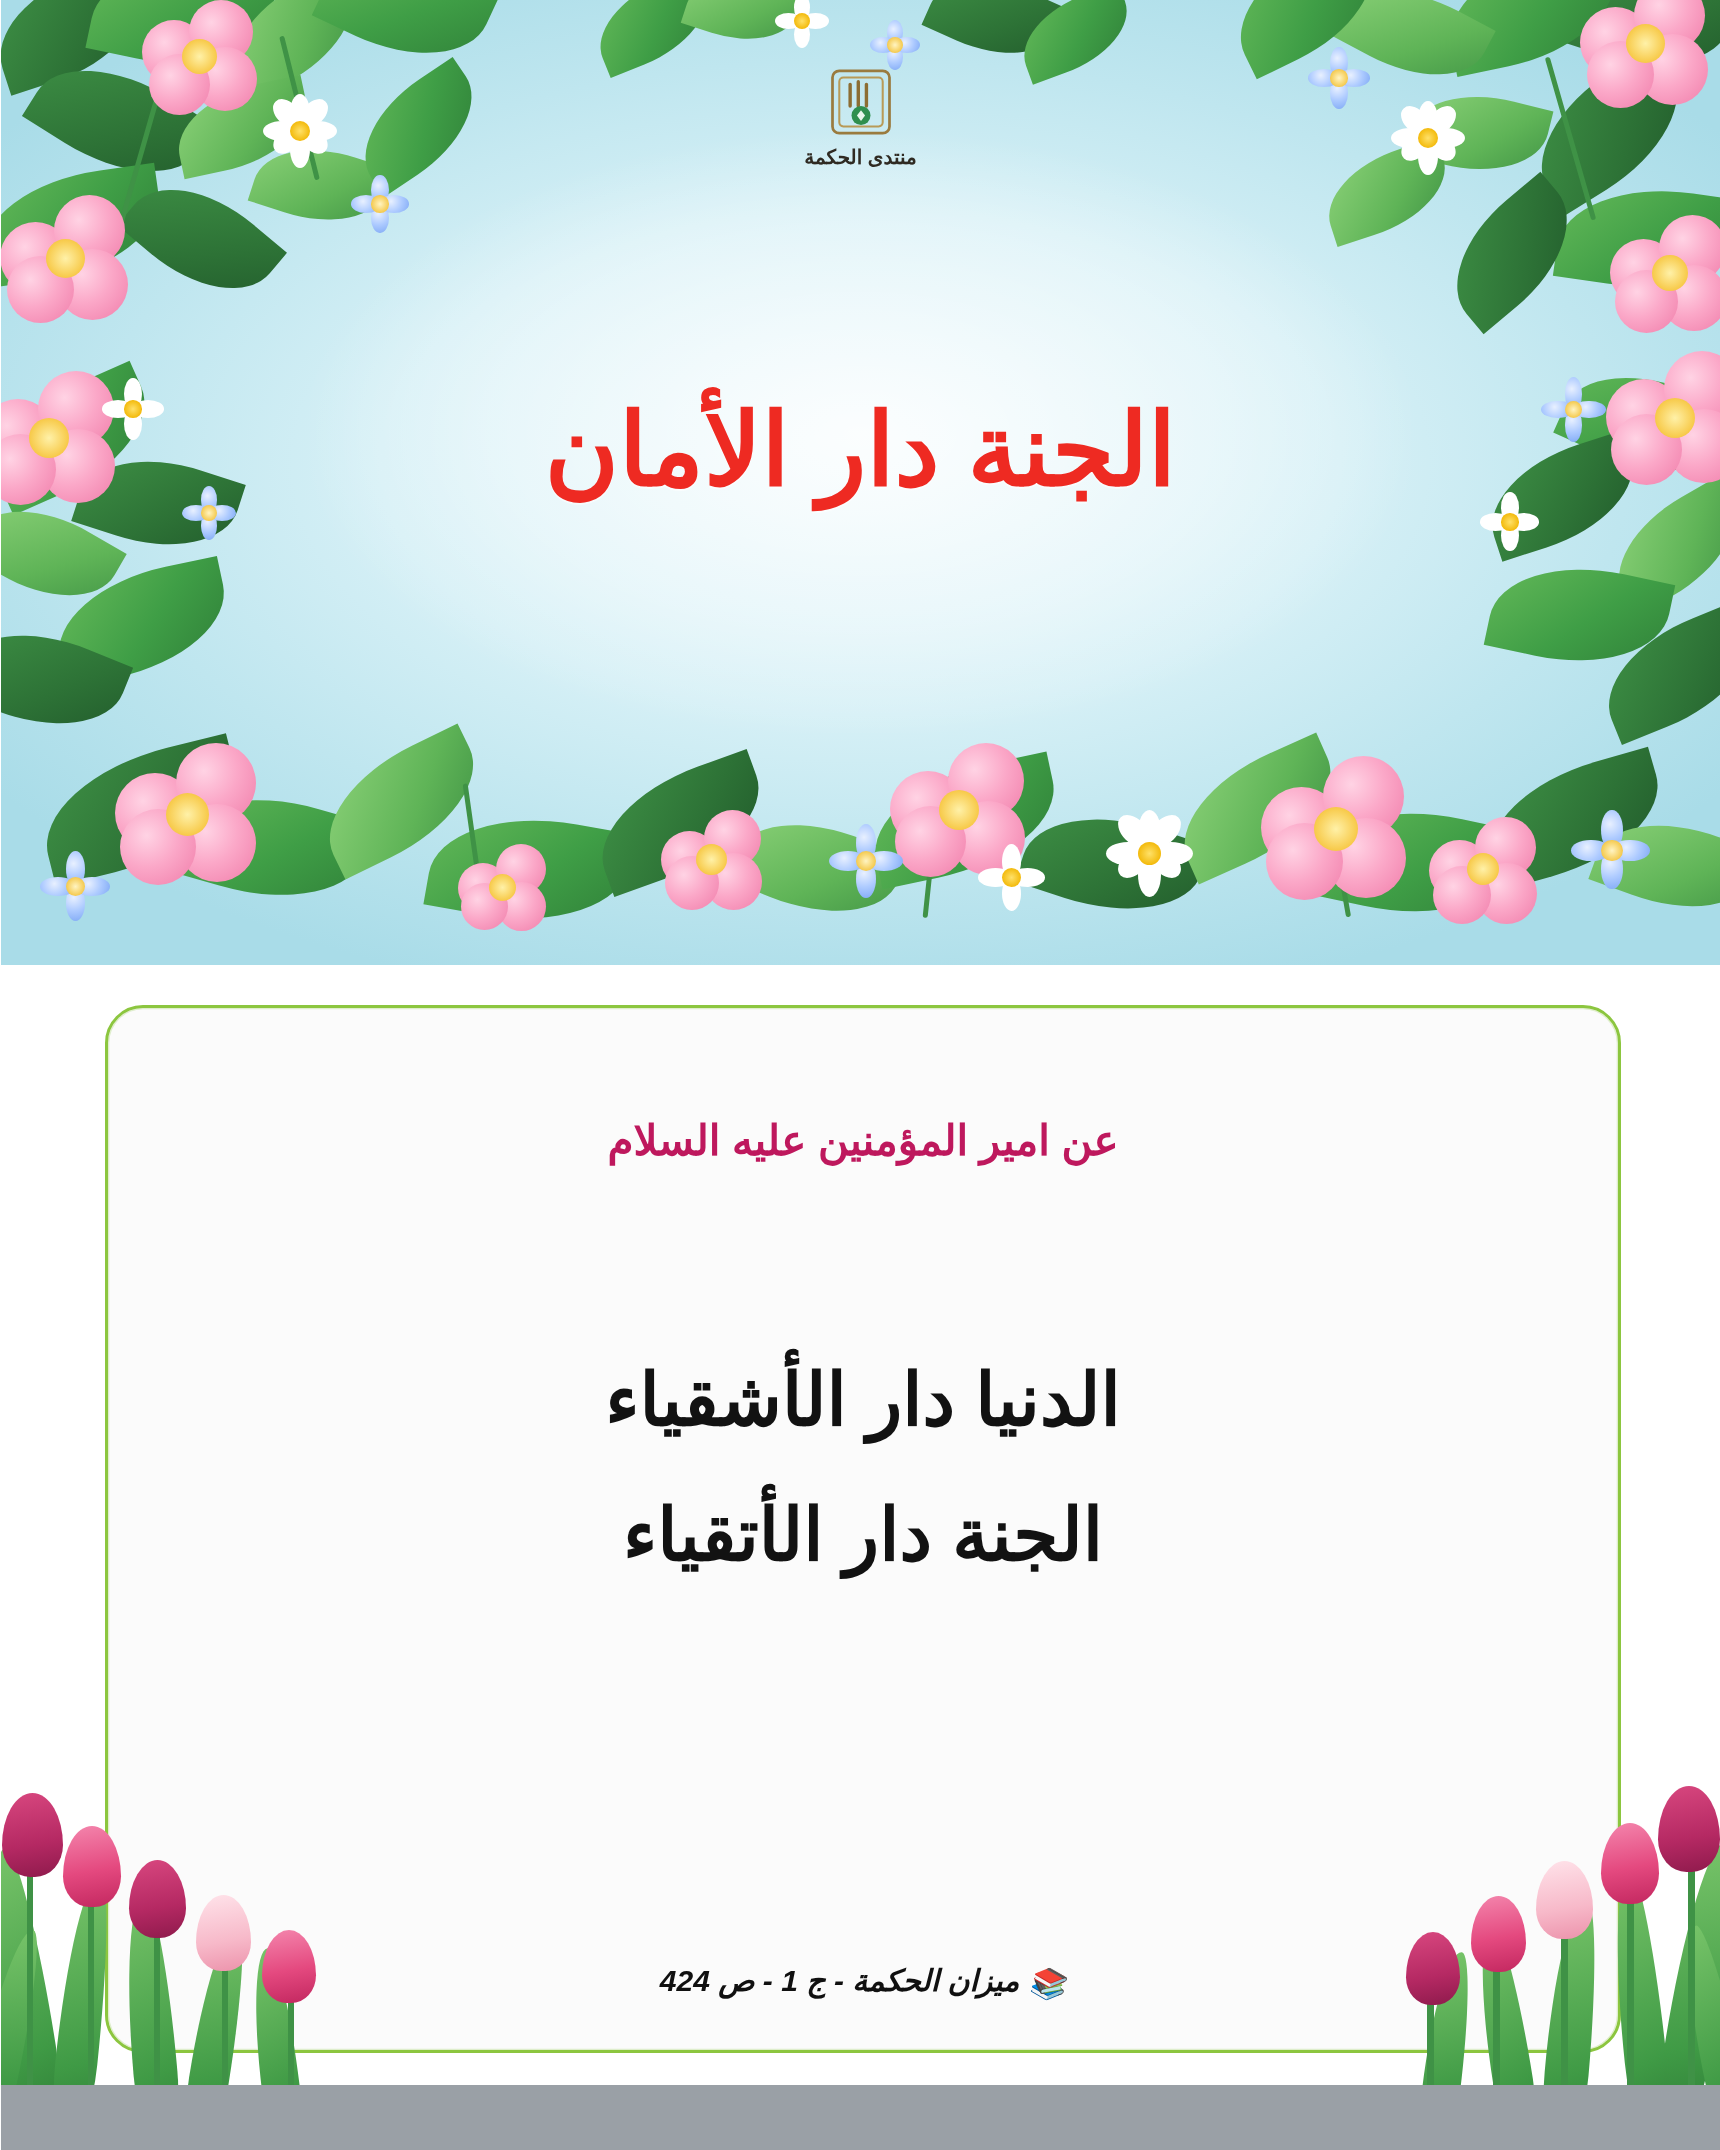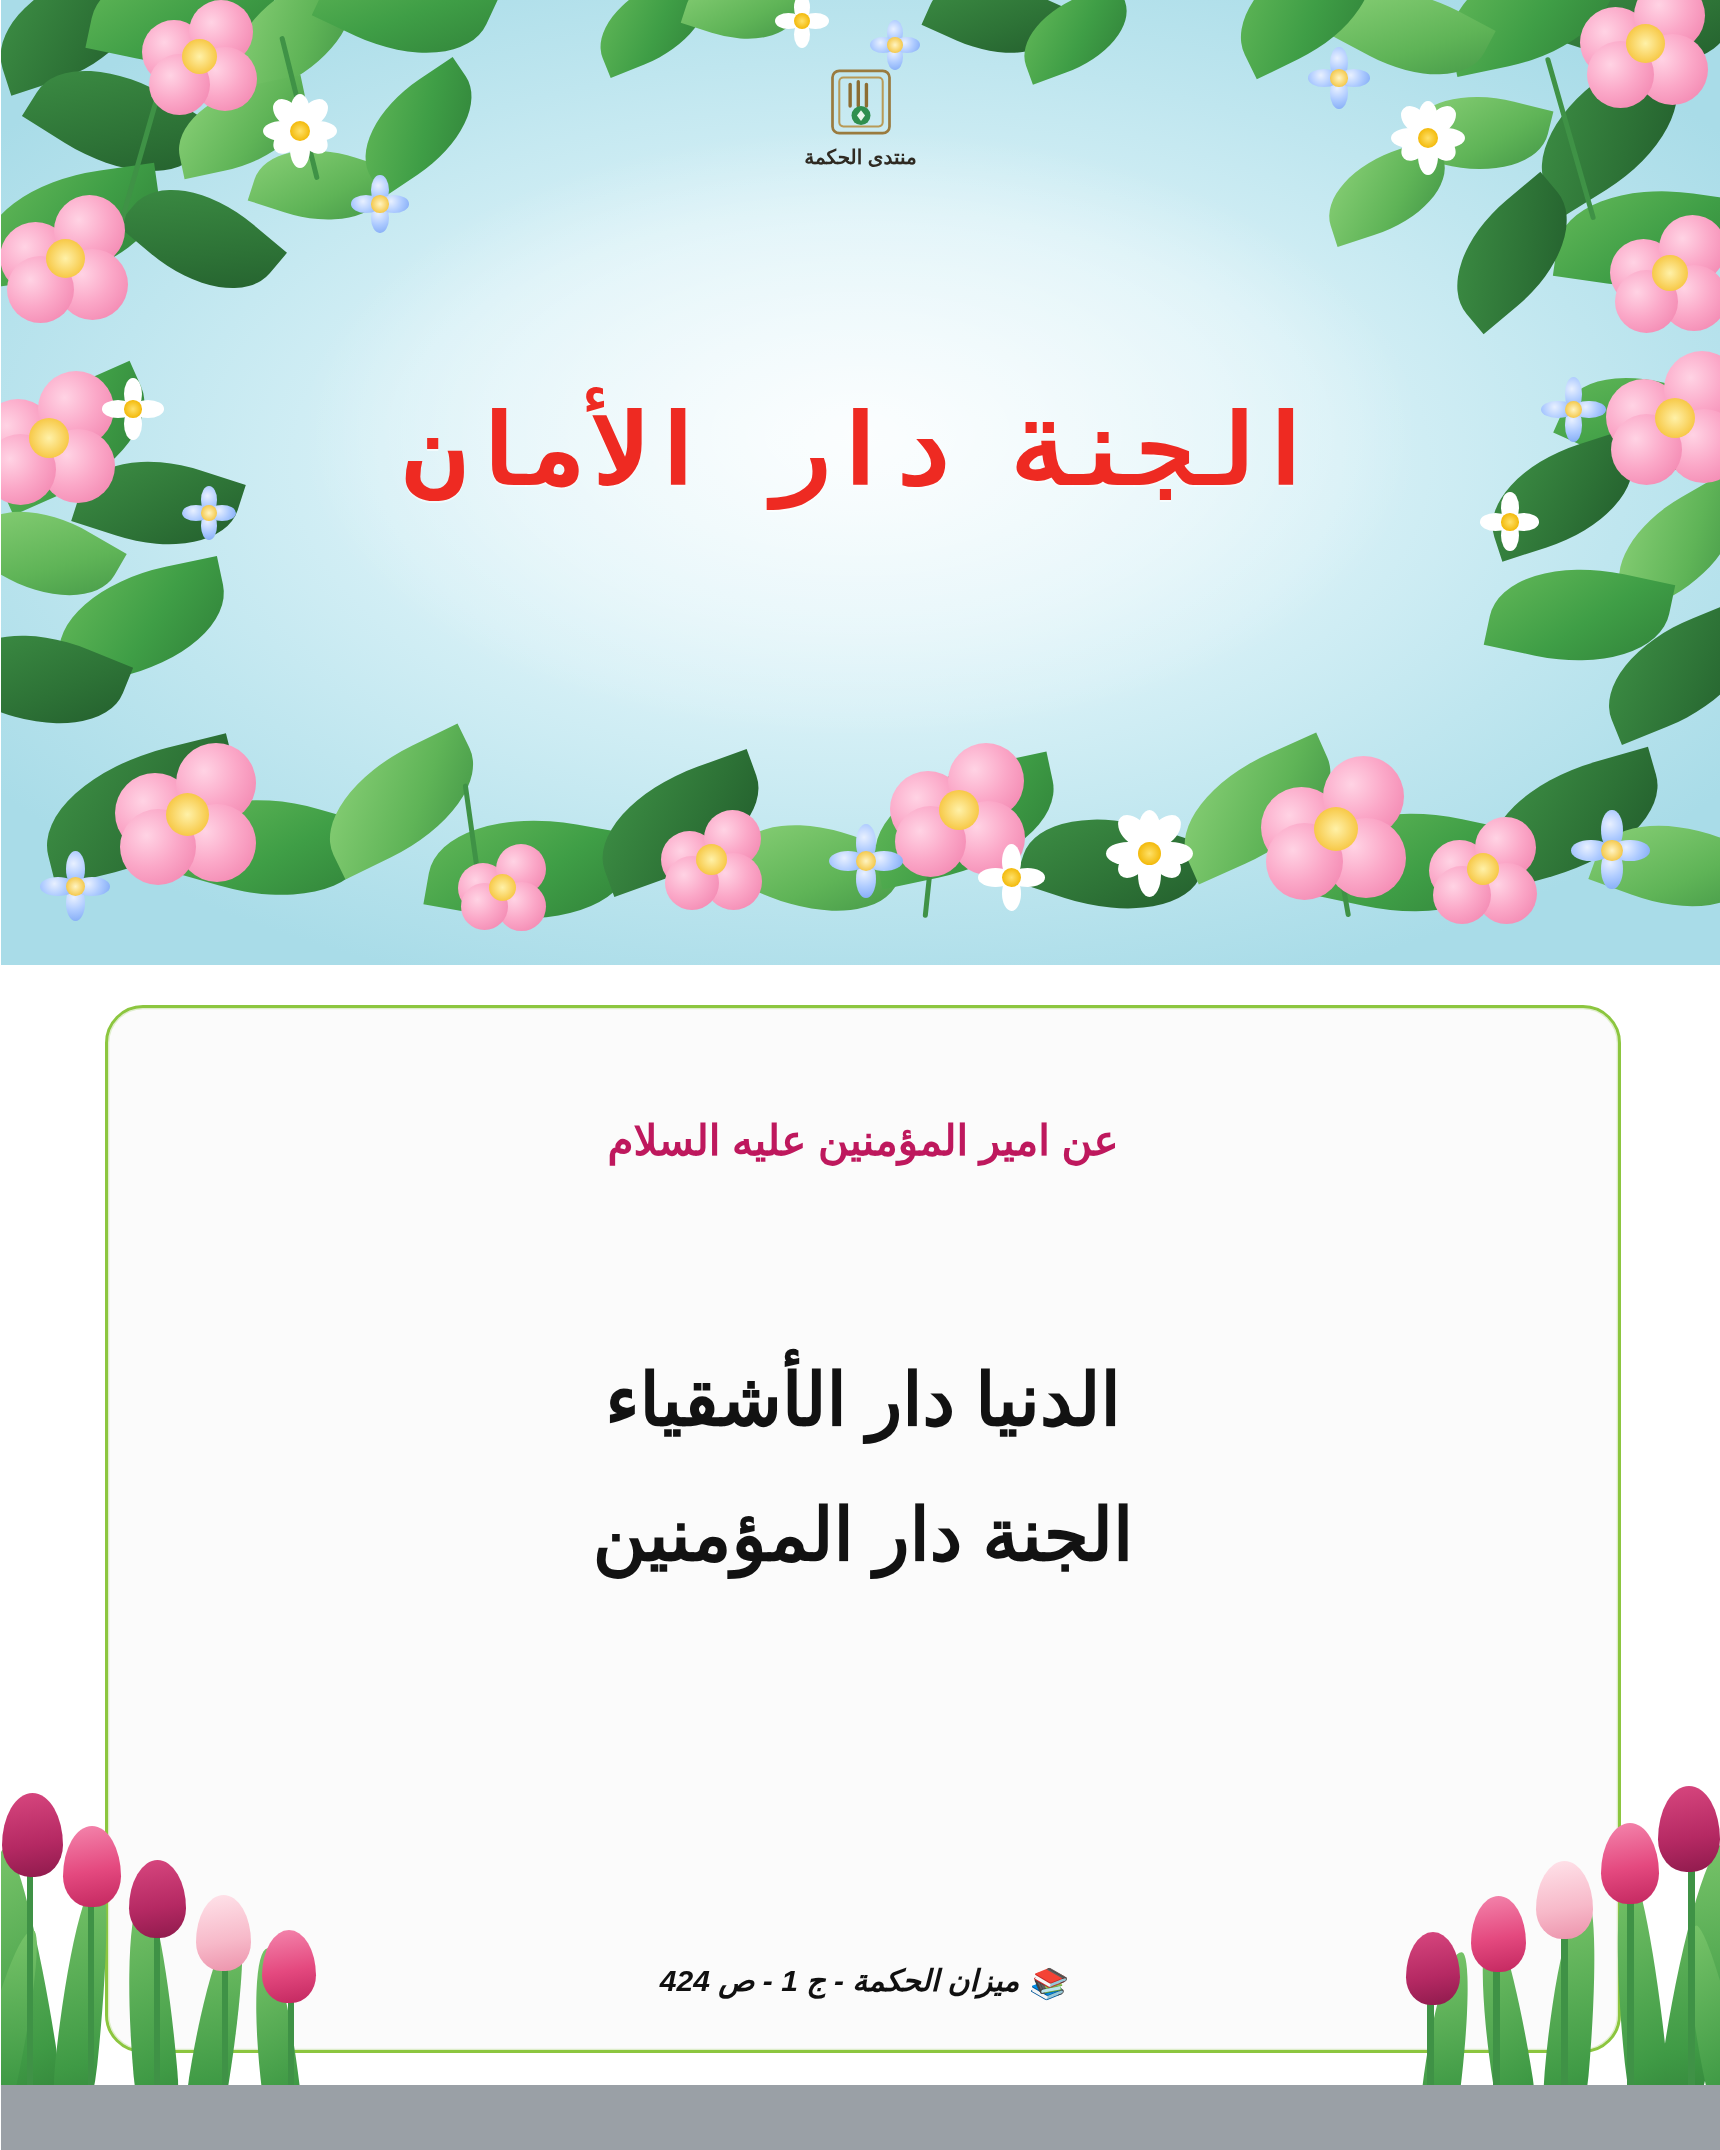--- a/index.html
+++ b/index.html
@@ -67,21 +67,21 @@
     left: 0;
     right: 0;
     top: 391px;
     text-align: center;
     font-size: 101px;
     font-weight: bold;
     color: #ee2a22;
     direction: rtl;
     text-shadow: 0 2px 0 rgba(255,255,255,0.55);
     z-index: 40;
-    font-family: Liberation Mono, monospace;
+    font-family: Liberation Sans, sans-serif;
   }
 
   
   .bottom-area {
     position: absolute;
     left: 0;
     top: 965px;
     width: 1721px;
     height: 1185px;
     background: #ffffff;
@@ -499,21 +499,21 @@
   <div class="main-title">الجنة دار الأمان</div>
 </div>
 
 <div class="bottom-area">
 
   <div class="quote-card">
     <div class="narrator">عن امير المؤمنين عليه السلام</div>
 
     <div class="quote-lines">
       <div class="quote-line">الدنيا دار الأشقياء</div>
-      <div class="quote-line">الجنة دار المؤمنين</div>
+      <div class="quote-line">الجنة دار الأتقياء</div>
     </div>
 
     <div class="source-row">
       <span class="source-icon">📚</span><span>ميزان الحكمة - ج 1 - ص 424</span>
     </div>
   </div>
 
   <div class="deco" style="left:-13.5px; bottom:0; width:418px; height:445px;">
     <div class="tulip-leaf" style="left:13.5px;  top:142px; width:47px; height:290px; transform:rotate(-9deg);"></div>
     <div class="tulip-leaf" style="left:74px; top:169px; width:42px; height:270px; transform:rotate(6deg);"></div>

